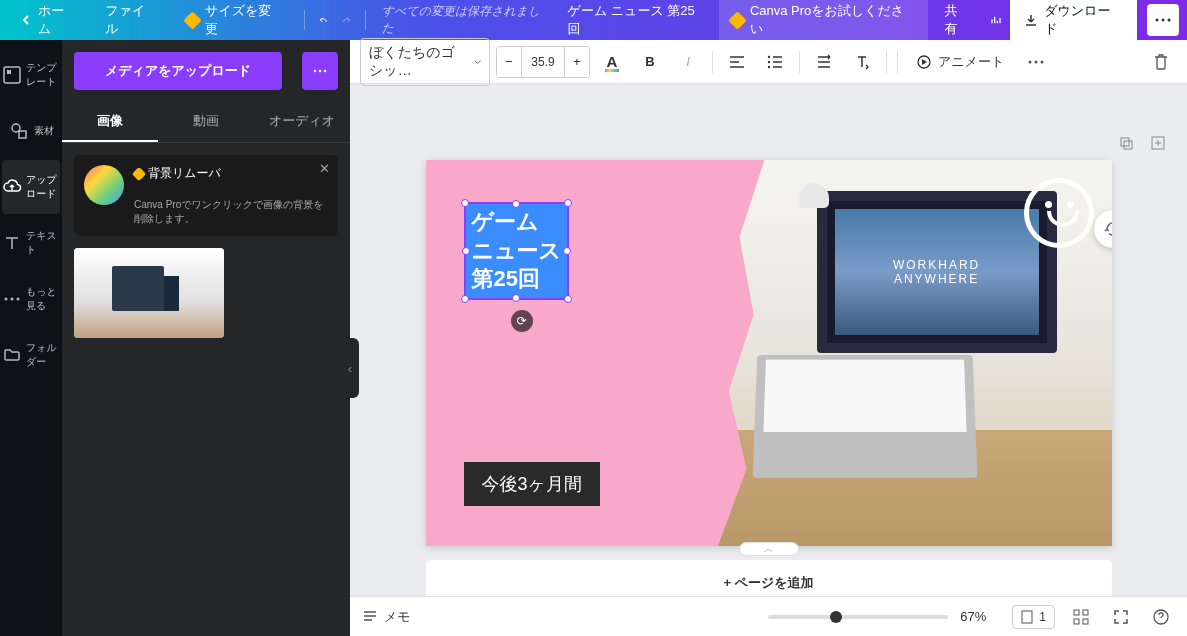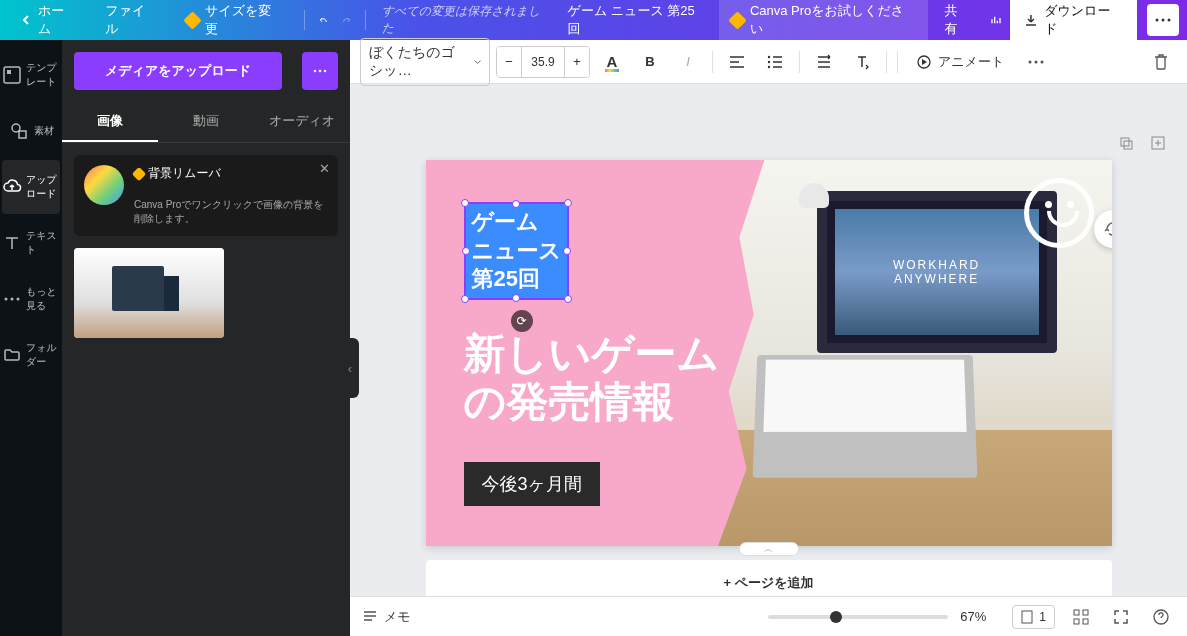--- a/index.html
+++ b/index.html
@@ -341,22 +341,20 @@
           <div class="sel-handle h-tr"></div>
           <div class="sel-handle h-bl"></div>
           <div class="sel-handle h-br"></div>
           <div class="sel-handle h-tm"></div>
           <div class="sel-handle h-bm"></div>
           <div class="sel-handle h-ml"></div>
           <div class="sel-handle h-mr"></div>
         </div>
         <div class="sync-icon">⟳</div>
 
-        <div class="big-text" style="white-space:pre-line">新しいゲーム
-の発売情報</div>
         <div class="sub-box">今後3ヶ月間</div>
 
         <div class="retry-fab">
             <svg width="18" height="18" viewBox="0 0 18 18">
               <path d="M3 9a6 6 0 1 1 2 4.5M3 9l-2 2m2-2l2 2" stroke="#666" fill="none" stroke-width="1.5"></path>
             </svg>
           </div>
       </div>
 
       <div class="add-page">+ ページを追加</div>

